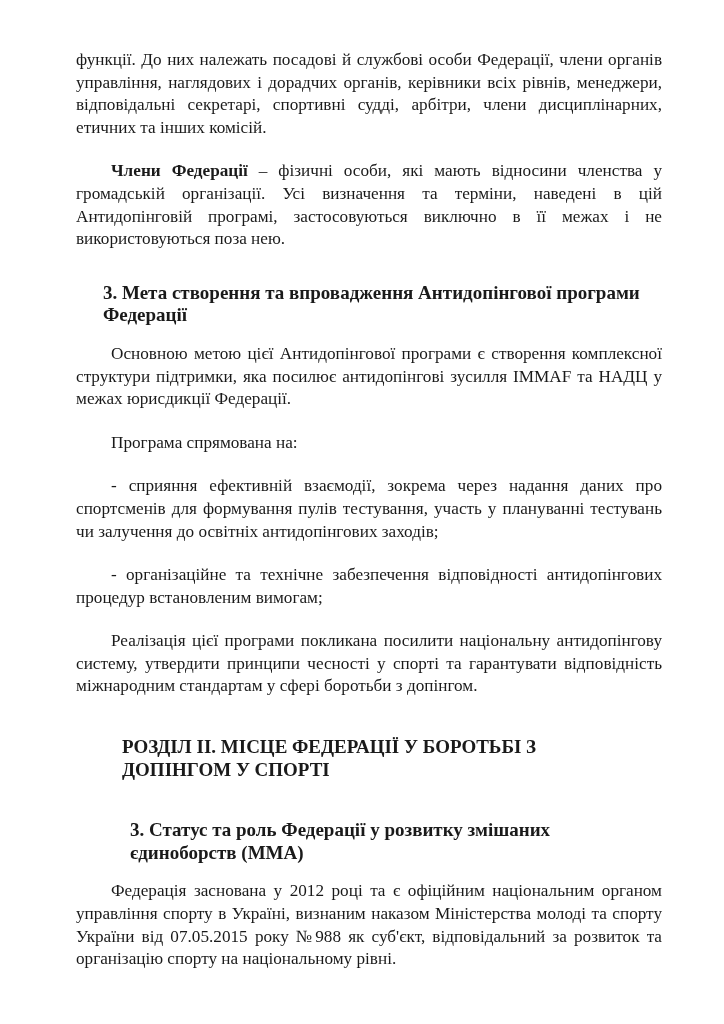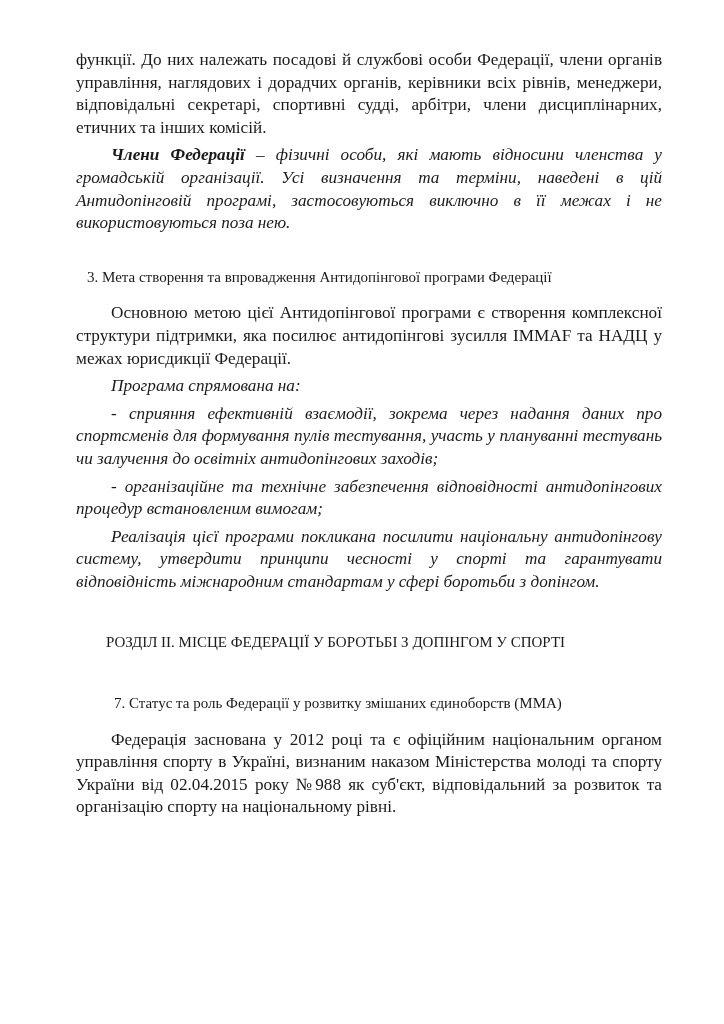--- a/index.html
+++ b/index.html
@@ -2,23 +2,23 @@
 <html><head>
 <meta charset="utf-8">
 <style>
   html, body { margin: 0; padding: 0; background: #ffffff; }
   body { width: 724px; height: 1024px; position: relative; overflow: hidden;
          font-family: "Liberation Serif", serif; color: #1a1a1a; }
   .page { position: absolute; left: 76px; top: 49px; width: 586px;
           font-size: 17.2px; line-height: 22.6px; }
   p { margin: 0; text-align: justify; }
   .indent { text-indent: 35px; }
-  .gap-s { margin-top: 5px; font-style: italic; }
+  .gap-s { margin-top: 21px; }
   .b { font-weight: bold; }
-  h2 { margin: 0; font-size: 15px; line-height: 22.6px; font-weight: normal; }
+  h2 { margin: 16px; font-size: 19px; line-height: 22.6px; font-weight: bold; }
   .h3 { margin-top: 31px; padding-left: 11px; }
   .section-title { margin-top: 38px; text-align: left; padding-left: 30px; padding-right: 10px; }
   .h4 { margin-top: 38px; padding-left: 38px; }
   .after-h { margin-top: 14px; }
 </style>
 </head>
 <body>
 
 <div class="page">
 
@@ -32,17 +32,17 @@
 
   <p class="indent gap-s">Програма спрямована на:</p>
 
   <p class="indent gap-s">- сприяння ефективній взаємодії, зокрема через надання даних про спортсменів для формування пулів тестування, участь у плануванні тестувань чи залучення до освітніх антидопінгових заходів;</p>
   <p class="indent gap-s">- організаційне та технічне забезпечення відповідності антидопінгових процедур встановленим вимогам;</p>
 
   <p class="indent gap-s">Реалізація цієї програми покликана посилити національну антидопінгову систему, утвердити принципи чесності у спорті та гарантувати відповідність міжнародним стандартам у сфері боротьби з допінгом.</p>
 
   <h2 class="section-title">РОЗДІЛ ІІ. МІСЦЕ ФЕДЕРАЦІЇ У БОРОТЬБІ З ДОПІНГОМ У СПОРТІ</h2>
 
-  <h2 class="h4">7. Статус та роль Федерації у розвитку змішаних єдиноборств (ММА)</h2>
+  <h2 class="h4">3. Статус та роль Федерації у розвитку змішаних єдиноборств (ММА)</h2>
 
-  <p class="indent after-h">Федерація заснована у 2012 році та є офіційним національним органом управління спорту в Україні, визнаним наказом Міністерства молоді та спорту України від 02.04.2015 року №988 як суб'єкт, відповідальний за розвиток та організацію спорту на національному рівні.</p>
+  <p class="indent after-h">Федерація заснована у 2012 році та є офіційним національним органом управління спорту в Україні, визнаним наказом Міністерства молоді та спорту України від 07.05.2015 року №988 як суб'єкт, відповідальний за розвиток та організацію спорту на національному рівні.</p>
 
 </div>
 
 </body></html>

